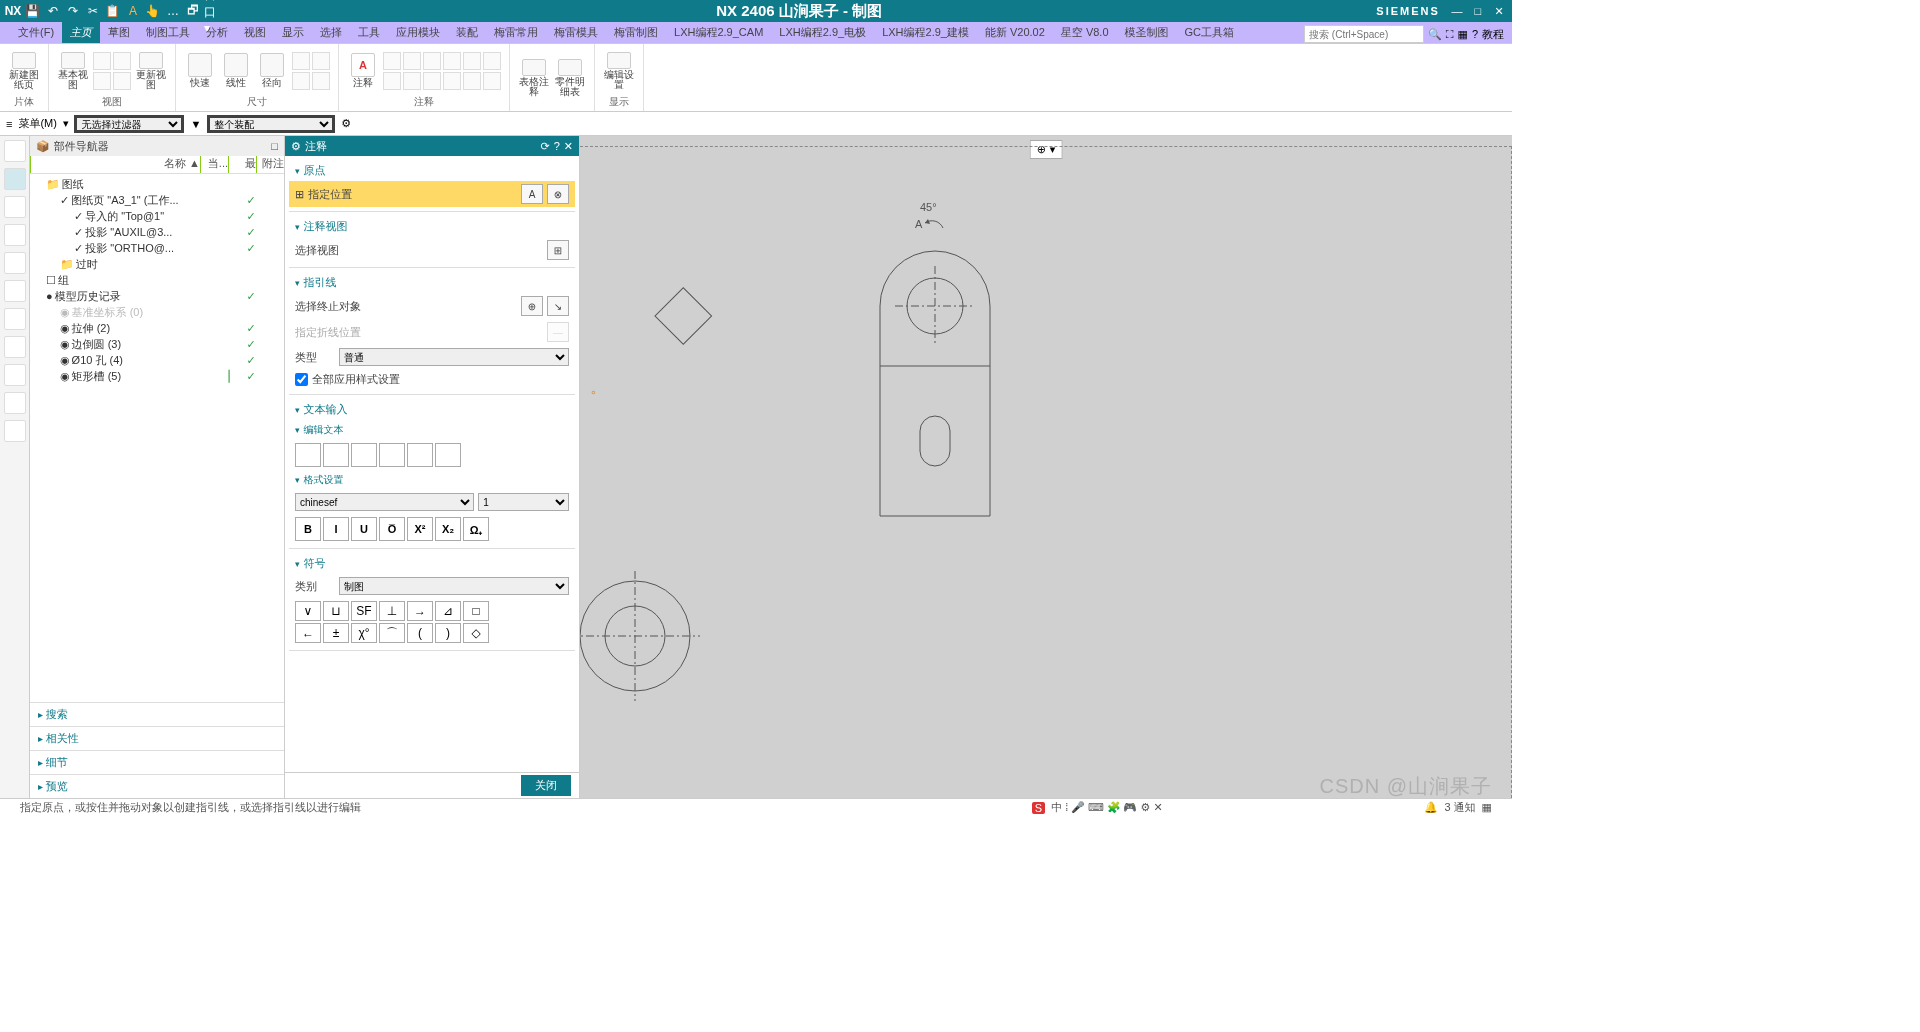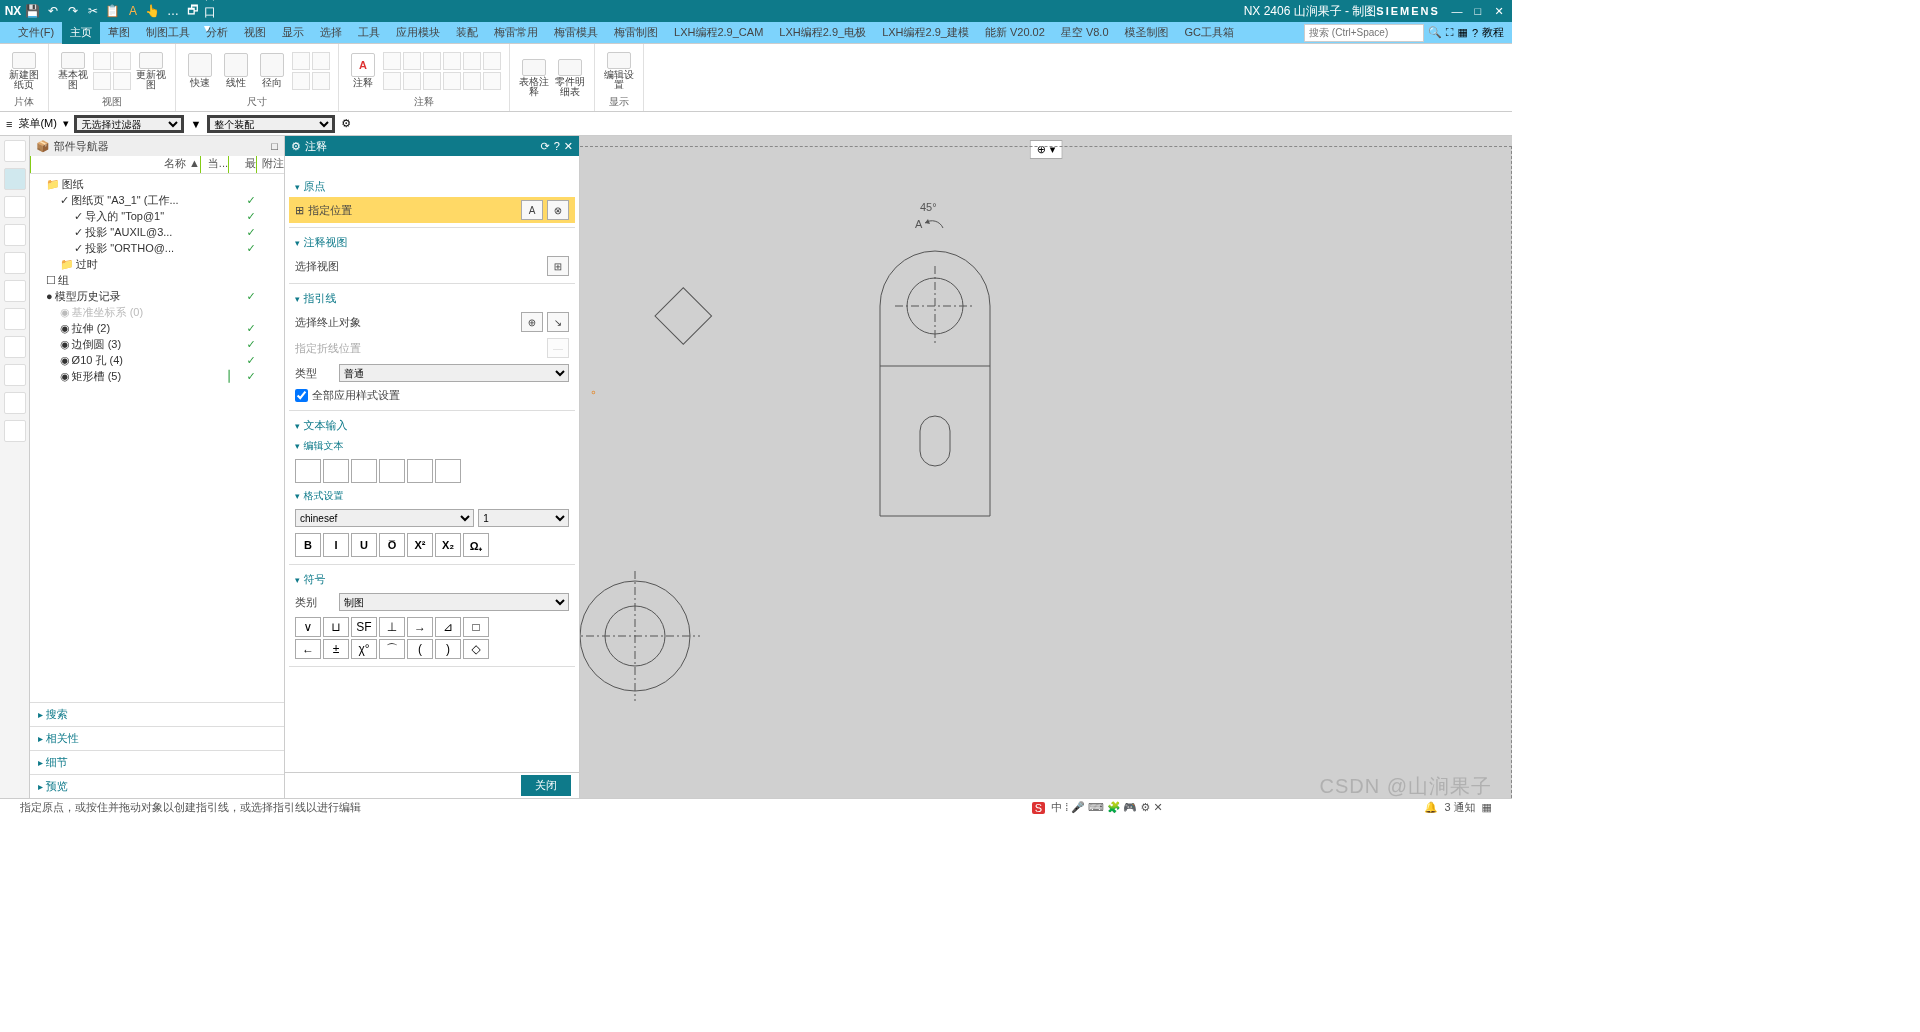--- a/index.html
+++ b/index.html
@@ -1,25 +1,25 @@
 <!DOCTYPE html>
 <html><head>
 <meta charset="utf-8">
 <style>
 * { margin: 0; padding: 0; box-sizing: border-box; font-family: "Microsoft YaHei", Arial, sans-serif; font-size: 11px; }
 body { background: #fff; overflow: hidden; width: 1512px; height: 816px; position: relative; }
 .titlebar { background: #0e7a8a; height: 22px; display: flex; align-items: center; color: #fff; padding: 8px 4px; }
 .titlebar .qat { display: flex; gap: 2px; align-items: center; }
 .titlebar .qat span { width: 18px; height: 18px; display: flex; align-items: center; justify-content: center; font-size: 12px; }
-.titlebar .title { flex: 1; text-align: right; font-size: 12px; }
+.titlebar .title { flex: 1; text-align: center; font-size: 15px; font-weight: bold; }
 .titlebar .siemens { font-weight: bold; letter-spacing: 2px; margin-right: 8px; }
 .titlebar .winbtns span { width: 18px; height: 18px; display: inline-flex; align-items: center; justify-content: center; }
-.menubar { background: #7dd3fc; border-bottom: 1px solid #ccc; height: 22px; display: flex; align-items: center; padding-left: 10px; }
+.menubar { background: #c4b5fd; border-bottom: 1px solid #ccc; height: 22px; display: flex; align-items: flex-end; padding-left: 10px; }
 .menubar .mitem { padding: 0 8px; height: 22px; display: flex; align-items: center; color: #444; cursor: pointer; font-size: 11px; }
-.menubar .mitem.active { background: #0e7a8a; color: #fff; }
+.menubar .mitem.active { background: #0e7a8a; color: #fff; font-style: italic; }
 .menubar .search { margin-left: auto; display: flex; align-items: center; gap: 4px; padding-right: 8px; }
 .menubar .search input { border: 1px solid #ccc; height: 18px; width: 120px; padding: 0 4px; font-size: 10px; }
 .ribbon { background: #fff; border-bottom: 1px solid #ccc; height: 68px; display: flex; }
 .ribbon .group { border-right: 1px solid #e0e0e0; padding: 2px 8px; display: flex; flex-direction: column; }
 .ribbon .group .icons { flex: 1; display: flex; align-items: center; gap: 4px; }
 .ribbon .group .glabel { text-align: center; font-size: 10px; color: #666; }
 .rbicon { width: 32px; height: 38px; display: flex; flex-direction: column; align-items: center; justify-content: center; gap: 1px; }
 .rbicon .ic { width: 24px; height: 24px; border: 1px solid #ccc; border-radius: 2px; background: #f8f8f8; }
 .rbicon .lb { font-size: 10px; color: #444; text-align: center; line-height: 1; }
 .smicon { width: 18px; height: 18px; border: 1px solid #ddd; background: #fafafa; }
@@ -35,21 +35,21 @@
 .navpanel .colhead span { width: 28px; text-align: right; border-left: 1px solid #84cc16; }
 .tree { flex: 1; overflow: auto; padding: 2px 0; }
 .trow { display: flex; align-items: center; height: 16px; font-size: 10px; color: #333; }
 .trow .tlabel { flex: 1; display: flex; align-items: center; gap: 2px; }
 .trow .chk { color: #2a9d3e; width: 22px; text-align: center; }
 .trow .chk2 { color: #2a9d3e; width: 22px; text-align: center; }
 .expander { padding: 4px 8px; border-top: 1px solid #ddd; color: #0e7a8a; font-size: 10px; }
 .dlgpanel { width: 295px; border-right: 1px solid #ccc; display: flex; flex-direction: column; background: #fff; position: relative; }
 .dlgpanel .dlghead { background: #0e7a8a; color: #fff; height: 20px; display: flex; align-items: center; padding: 0 6px; gap: 4px; }
 .dlgpanel .dlghead .dtitle { flex: 1; font-size: 11px; }
-.dlgpanel .dlgbody { flex: 1; overflow: auto; padding: 16px 4px; }
+.dlgpanel .dlgbody { flex: 1; overflow: auto; padding: 0 4px; }
 .dsection { border-bottom: 1px solid #ddd; padding: 4px 0; }
 .dsection .dshead { color: #0e7a8a; font-size: 11px; padding: 3px 6px; display: flex; align-items: center; gap: 4px; }
 .dsection .dshead::before { content: "▾"; font-size: 9px; }
 .drow { display: flex; align-items: center; padding: 3px 6px; gap: 4px; font-size: 10px; color: #444; }
 .drow.hl { background: #ffd966; }
 .drow .dlabel { flex: 1; }
 .dbtn { width: 22px; height: 20px; border: 1px solid #aaa; background: #f8f8f8; display: flex; align-items: center; justify-content: center; font-size: 10px; }
 .drow select { flex: 1; height: 18px; font-size: 10px; border: 1px solid #aaa; }
 .iconrow { display: flex; gap: 2px; padding: 3px 6px; }
 .iconrow .ib { width: 26px; height: 24px; border: 1px solid #aaa; background: #fff; }

